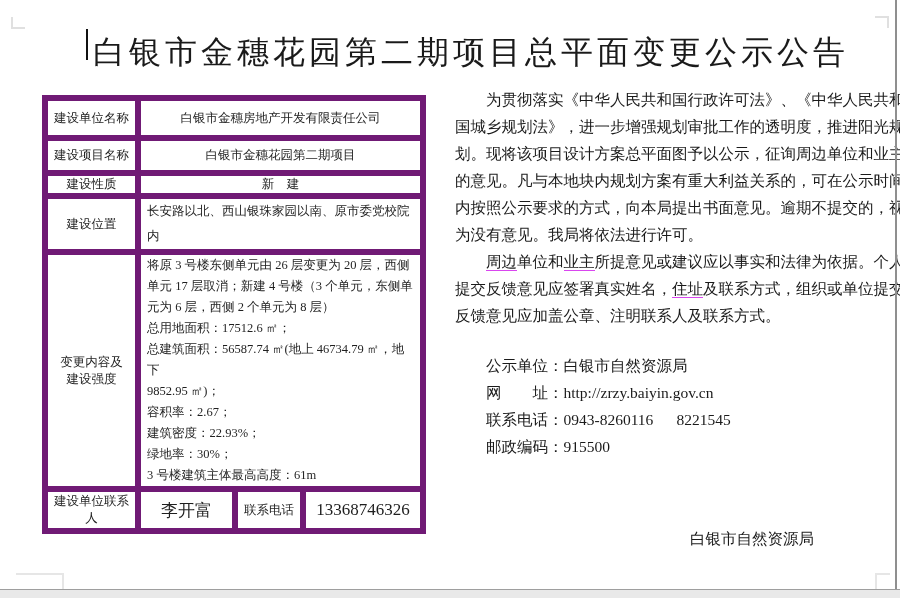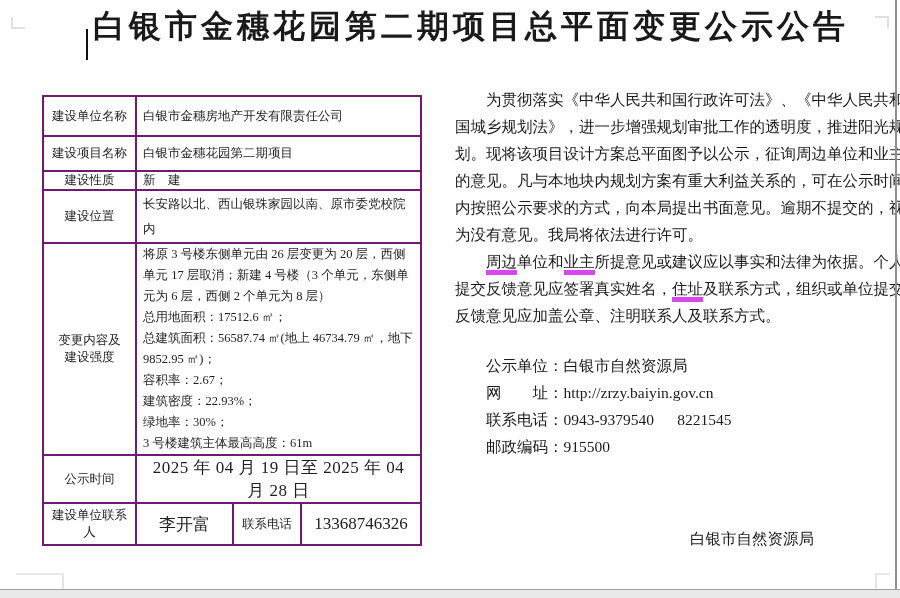--- a/index.html
+++ b/index.html
@@ -11,41 +11,41 @@
   .mark{position:absolute;}
   .mark.tl{left:11px;top:17px;width:12px;height:10px;border-left:2px solid #e0e0e0;border-bottom:2px solid #e0e0e0;}
   .mark.tr{left:875px;top:16px;width:12px;height:10px;border-top:2px solid #e0e0e0;border-right:2px solid #e0e0e0;}
   .mark.bl{left:16px;top:573px;width:46px;height:15px;border-top:2px solid #e6e6e6;border-right:2px solid #e6e6e6;}
   .mark.br{left:875px;top:573px;width:13px;height:15px;border-top:2px solid #e6e6e6;border-left:2px solid #e6e6e6;}
   .right-border{position:absolute;left:895px;top:0;width:2px;height:589px;background:#8f8f8f;}
   .bottom-bar{position:absolute;left:0;top:589px;width:900px;height:9px;background:#e9e9e9;border-top:1px solid #9e9e9e;box-sizing:border-box;}
   .caret{position:absolute;left:86px;top:29px;width:2px;height:31px;background:#111;}
   
   .title{
-    position:absolute;left:93px;top:6px;margin:0;
-    font-size:32px;font-weight:bold;letter-spacing:4px;line-height:40px;white-space:nowrap;
+    position:absolute;left:93px;top:32px;margin:0;
+    font-size:32px;font-weight:normal;letter-spacing:4px;line-height:40px;white-space:nowrap;
   }
   
   table.info{
     position:absolute;left:42px;top:95px;width:378px;
     border-collapse:collapse;table-layout:fixed;
     font-size:12.5px;color:#1f1f1f;
   }
-  table.info td{border:2px solid #701a75;padding:0 6px;box-sizing:border-box;}
+  table.info td{border:6px solid #701a75;padding:0 6px;box-sizing:border-box;}
   td.lbl{text-align:center;white-space:pre-line;line-height:17px;}
-  td.val-c{font-family:Liberation Mono, monospace;}
+  td.val-c{text-align:center;font-family:Liberation Mono, monospace;}
   td.val-l{text-align:left;white-space:pre-line;line-height:25px;padding-left:8px;}
   td.val-multi{text-align:left;white-space:pre-line;line-height:21px;padding:3px 6px 3px 8px;}
   td.date-val{text-align:center;font-size:17px;letter-spacing:0.5px;}
   td.contact-val{text-align:center;font-size:17px;}
   
   .right-col{position:absolute;left:455px;top:86px;width:420px;font-size:15.5px;line-height:27px;}
   .line{white-space:pre;}
   .ind{padding-left:31px;}
-  .uw{border-bottom:5px solid #d946ef;}
+  .uw{border-bottom:1px solid #d946ef;}
   .contact{margin-top:23px;}
   .signature{position:absolute;left:690px;top:466px;font-size:15.5px;line-height:29px;white-space:pre;}
 </style>
 </head>
 <body>
 
 <div class="page">
 
   <div class="mark tl"></div>
   <div class="mark tr"></div>
@@ -88,24 +88,20 @@
 单元 17 层取消；新建 4 号楼（3 个单元，东侧单
 元为 6 层，西侧 2 个单元为 8 层）
 总用地面积：17512.6 ㎡；
 总建筑面积：56587.74 ㎡(地上 46734.79 ㎡，地下
 9852.95 ㎡)；
 容积率：2.67；
 建筑密度：22.93%；
 绿地率：30%；
 3 号楼建筑主体最高高度：61m</td>
       </tr>
-      <tr style="height:37px">
-        <td class="lbl">公示时间</td>
-        <td class="date-val" colspan="3">2025 年 04 月 19 日至 2025 年 04 月 28 日</td>
-      </tr>
       <tr style="height:42px">
         <td class="lbl">建设单位联系人</td>
         <td class="contact-val">李开富</td>
         <td class="lbl">联系电话</td>
         <td class="contact-val">13368746326</td>
       </tr>
     </tbody>
   </table>
 
   <div class="right-col">
@@ -118,21 +114,21 @@
       <div class="line">为没有意见。我局将依法进行许可。</div>
     </div>
     <div>
       <div class="line ind"><span class="uw">周边</span><span>单位和</span><span class="uw">业主</span><span>所提意见或建议应以事实和法律为依据。个人</span></div>
       <div class="line"><span>提交反馈意见应签署真实姓名，</span><span class="uw">住址</span><span>及联系方式，组织或单位提交</span></div>
       <div class="line">反馈意见应加盖公章、注明联系人及联系方式。</div>
     </div>
     <div class="contact">
       <div class="line ind">公示单位：白银市自然资源局</div>
       <div class="line ind">网　　址：http://zrzy.baiyin.gov.cn</div>
-      <div class="line ind">联系电话：0943-9379540      8221545</div>
+      <div class="line ind">联系电话：0943-8260116      8221545</div>
       <div class="line ind">邮政编码：915500</div>
     </div>
   </div>
 
   <div class="signature">
     <div class="line">白银市自然资源局</div>
     
   </div>
 
   <div class="right-border"></div>

